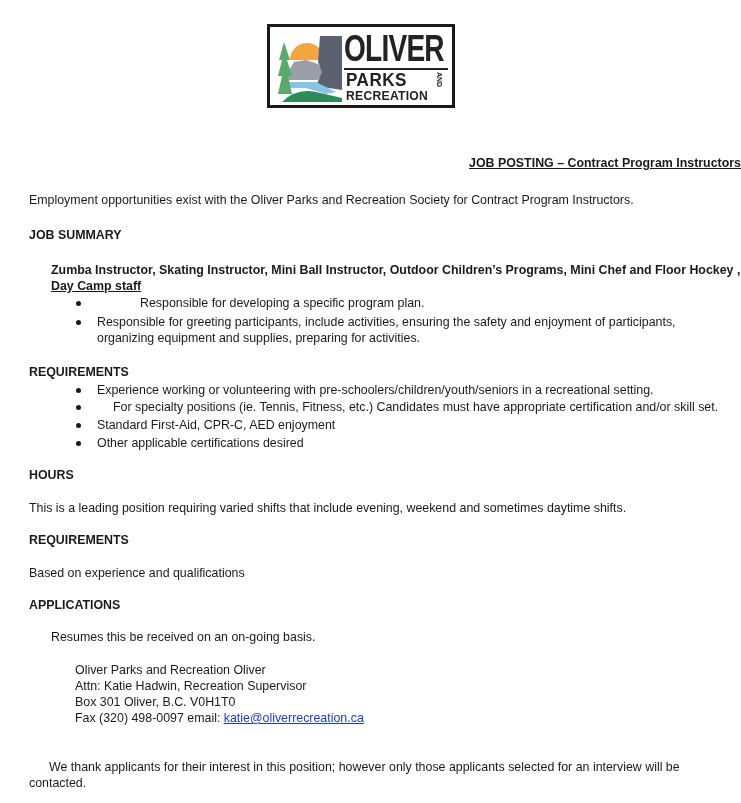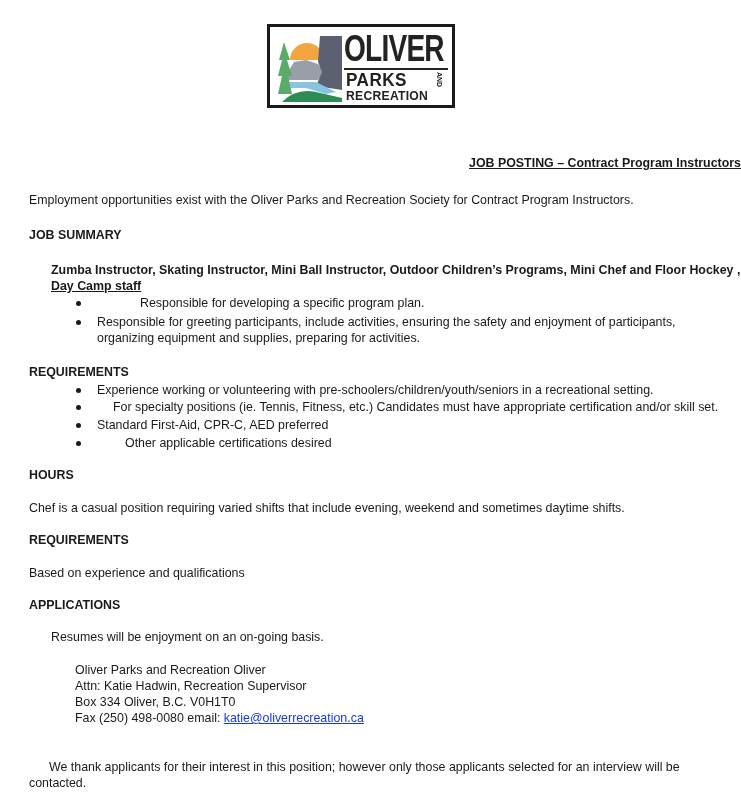--- a/index.html
+++ b/index.html
@@ -78,34 +78,34 @@
 <div class="bullet-dot" style="left:76px; top:320px;"></div>
 <div class="abs" style="left:97px; top:315px;">Responsible for greeting participants, include activities, ensuring the safety and enjoyment of participants,</div>
 <div class="abs" style="left:97px; top:331px;">organizing equipment and supplies, preparing for activities.</div>
 
 <div class="abs heading" style="left:29px; top:365px;">REQUIREMENTS</div>
 <div class="bullet-dot" style="left:76px; top:388px;"></div>
 <div class="abs" style="left:97px; top:383px;text-align:center;">Experience working or volunteering with pre-schoolers/children/youth/seniors in a recreational setting.</div>
 <div class="bullet-dot" style="left:76px; top:405px;"></div>
 <div class="abs" style="left:97px; top:400px;margin-left:16px;">For specialty positions (ie. Tennis, Fitness, etc.) Candidates must have appropriate certification and/or skill set.</div>
 <div class="bullet-dot" style="left:76px; top:423px;"></div>
-<div class="abs" style="left:97px; top:418px;">Standard First-Aid, CPR-C, AED preferred</div>
+<div class="abs" style="left:97px; top:418px;">Standard First-Aid, CPR-C, AED enjoyment</div>
 <div class="bullet-dot" style="left:76px; top:441px;"></div>
-<div class="abs" style="left:97px; top:436px;margin-left:28px;">Other applicable certifications desired</div>
+<div class="abs" style="left:97px; top:436px;">Other applicable certifications desired</div>
 
 <div class="abs heading" style="left:29px; top:468px;">HOURS</div>
-<div class="abs" style="left:29px; top:501px;">Chef is a casual position requiring varied shifts that include evening, weekend and sometimes daytime shifts.</div>
+<div class="abs" style="left:29px; top:501px;">This is a leading position requiring varied shifts that include evening, weekend and sometimes daytime shifts.</div>
 
 <div class="abs heading" style="left:29px; top:533px;">REQUIREMENTS</div>
 <div class="abs" style="left:29px; top:566px;">Based on experience and qualifications</div>
 
 <div class="abs heading" style="left:29px; top:598px;">APPLICATIONS</div>
-<div class="abs" style="left:51px; top:630px;">Resumes will be enjoyment on an on-going basis.</div>
+<div class="abs" style="left:51px; top:630px;">Resumes this be received on an on-going basis.</div>
 
 <div class="abs" style="left:75px; top:663px;">Oliver Parks and Recreation Oliver</div>
 <div class="abs" style="left:75px; top:679px;">Attn: Katie Hadwin, Recreation Supervisor</div>
-<div class="abs" style="left:75px; top:695px;">Box 334 Oliver, B.C. V0H1T0</div>
+<div class="abs" style="left:75px; top:695px;">Box 301 Oliver, B.C. V0H1T0</div>
 <div class="abs" style="left:75px; top:711px;">
-  <span>Fax (250) 498-0080 email: </span><span class="link">katie@oliverrecreation.ca</span>
+  <span>Fax (320) 498-0097 email: </span><span class="link">katie@oliverrecreation.ca</span>
 </div>
 
 <div class="abs" style="left:29px; top:760px;margin-left:20px;">We thank applicants for their interest in this position; however only those applicants selected for an interview will be</div>
 <div class="abs" style="left:29px; top:776px;">contacted.</div>
 
 </body></html>

